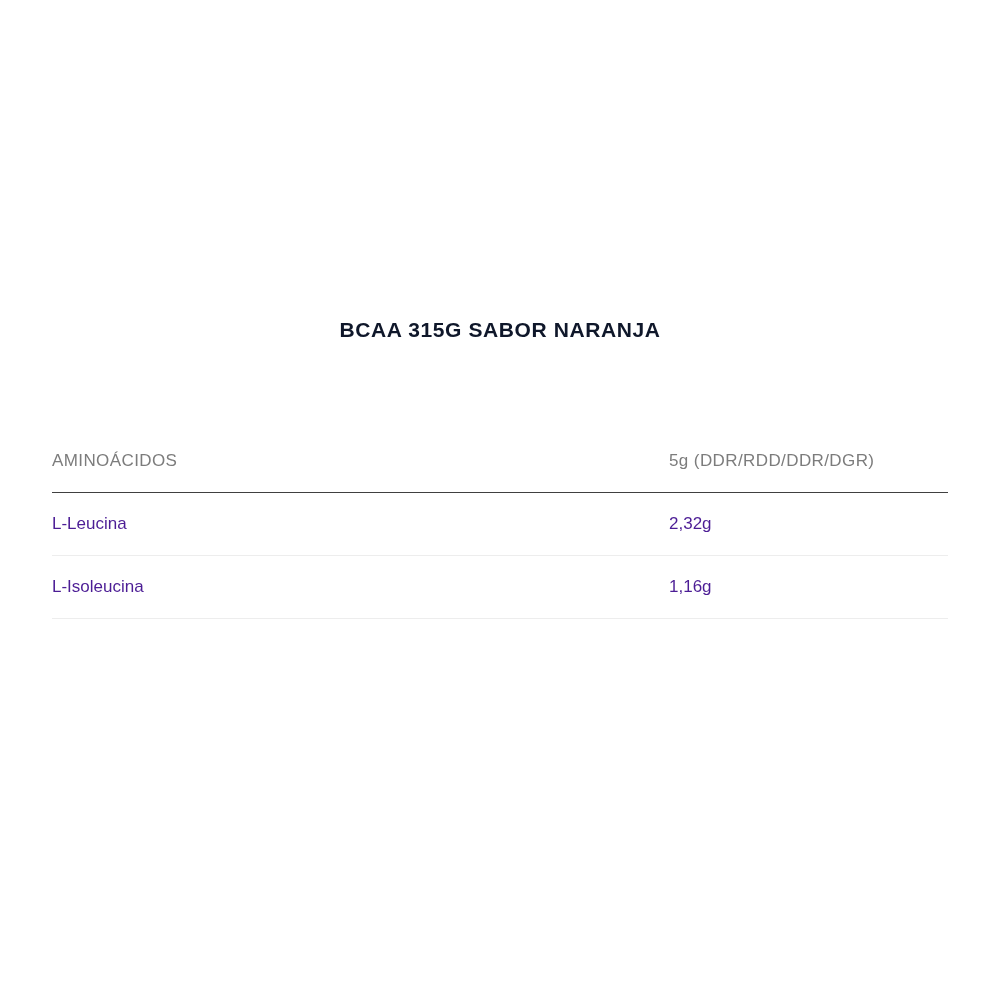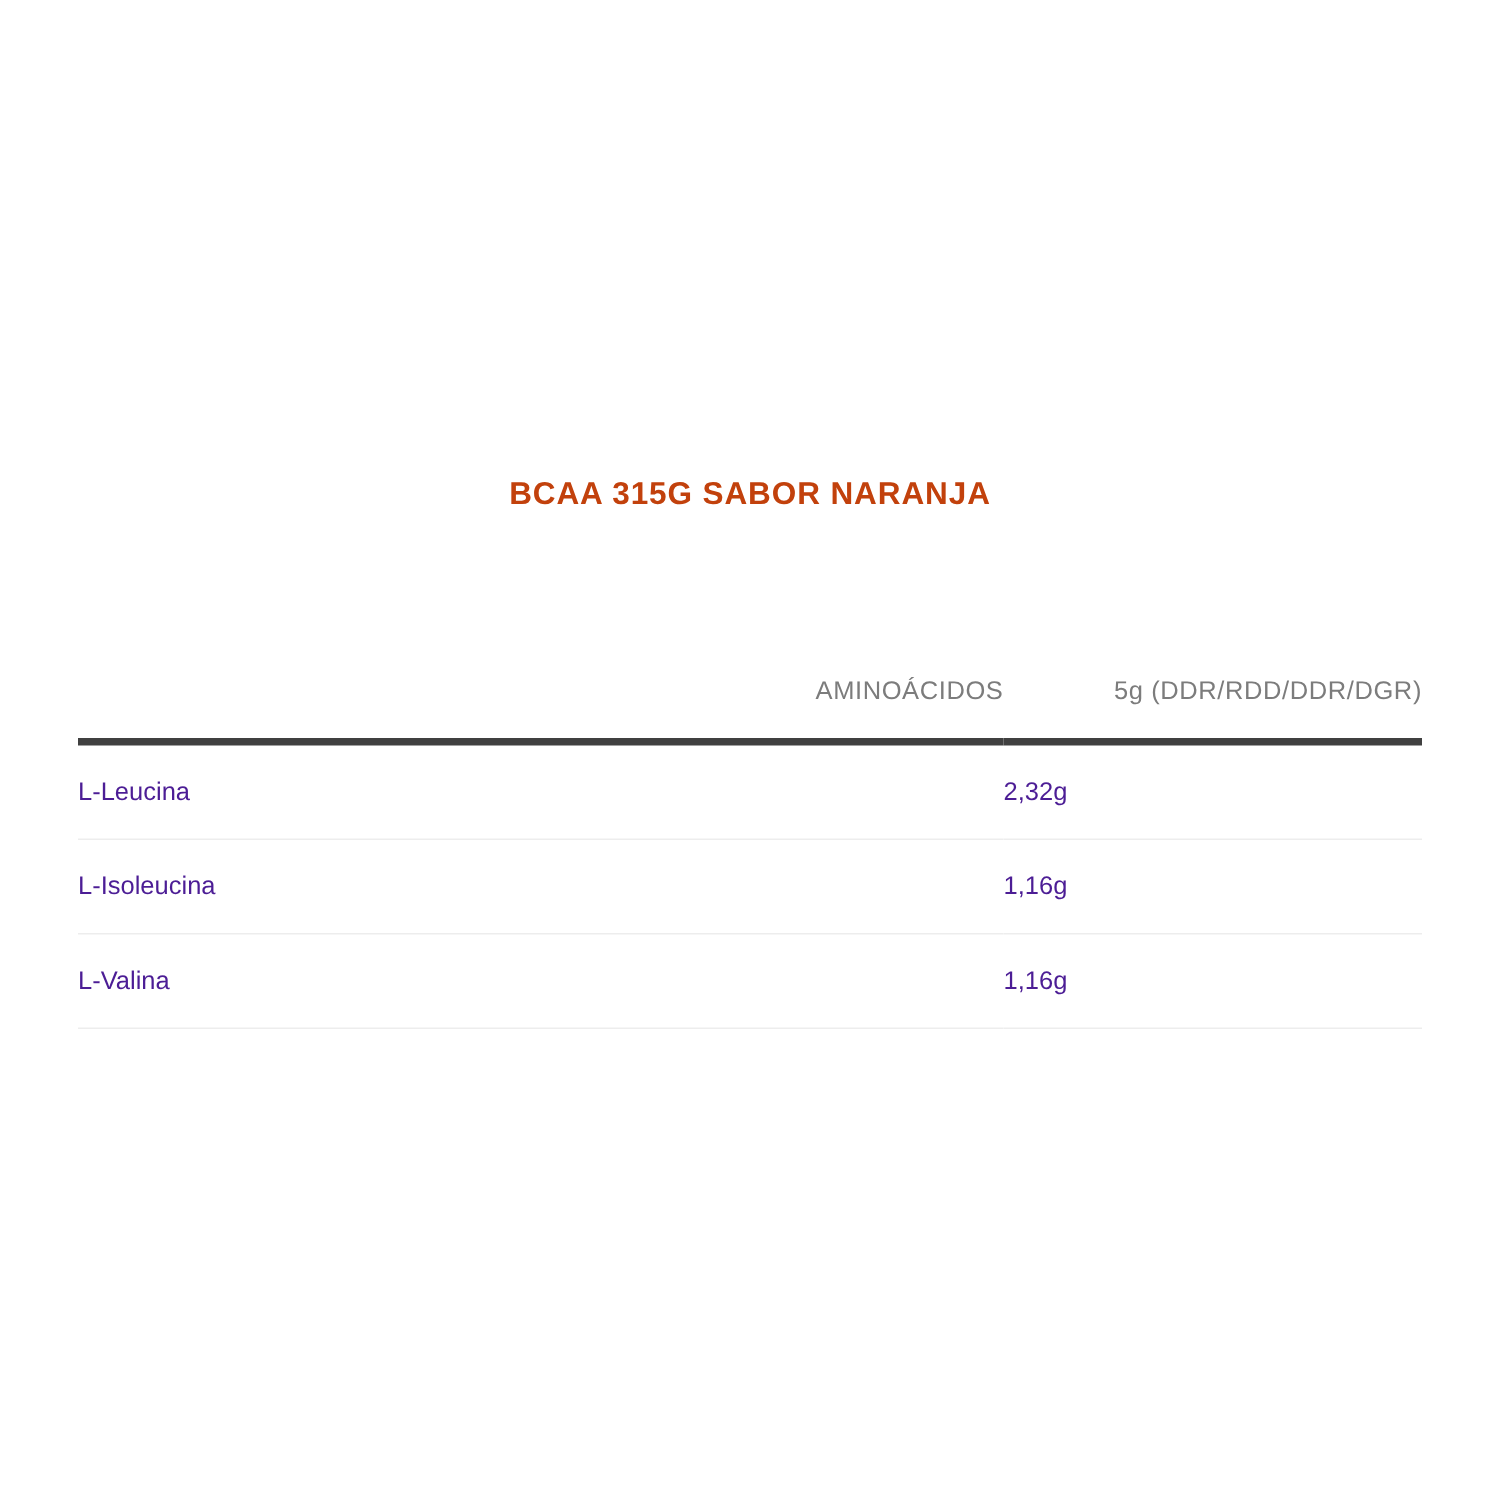--- a/index.html
+++ b/index.html
@@ -23,21 +23,21 @@
 
   .product-title {
     position: absolute;
     top: 318px;
     left: 0;
     width: 1000px;
     text-align: center;
     font-size: 21px;
     font-weight: bold;
     letter-spacing: 0.6px;
-    color: #c2410c;
+    color: #0f172a;
     white-space: nowrap;
   }
 
   .nutrition-table {
     position: absolute;
     top: 430px;
     left: 52px;
     width: 896px;
     border-collapse: collapse;
     table-layout: fixed;
@@ -52,22 +52,21 @@
 
   .col-name { width: 617px; }
   .col-value { width: 279px; }
 
   .head-row th {
     height: 62px;
     font-size: 17px;
     font-weight: normal;
     letter-spacing: 0.4px;
     color: #7c7c7c;
-    border-bottom: 5px solid #404040;
-    text-align: right;
+    border-bottom: 1px solid #404040;
   }
 
   .data-row td {
     height: 62px;
     font-size: 17px;
     font-weight: normal;
     color: #4c1d95;
     border-bottom: 1px solid #ededed;
   }
 
@@ -95,20 +94,16 @@
     </thead>
     <tbody>
       <tr class="data-row">
         <td>L-Leucina</td>
         <td>2,32g</td>
       </tr>
       <tr class="data-row">
         <td>L-Isoleucina</td>
         <td>1,16g</td>
       </tr>
-      <tr class="data-row">
-        <td>L-Valina</td>
-        <td>1,16g</td>
-      </tr>
     </tbody>
   </table>
 
 </div>
 
 </body></html>

